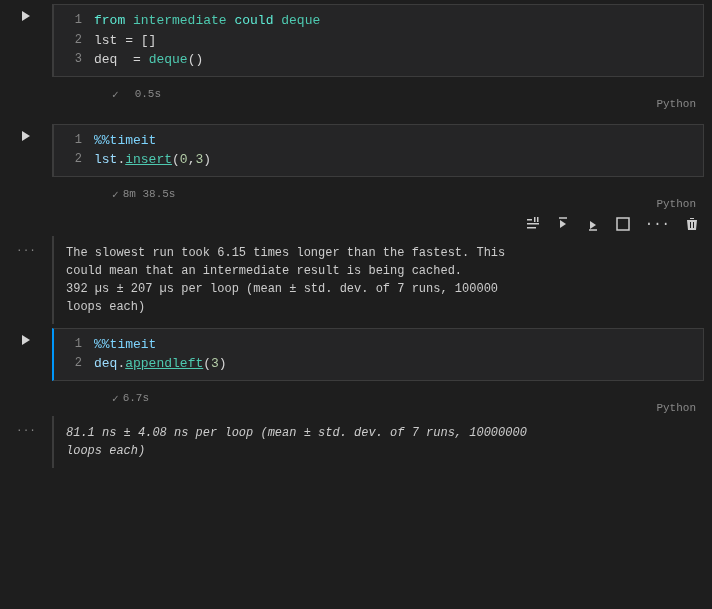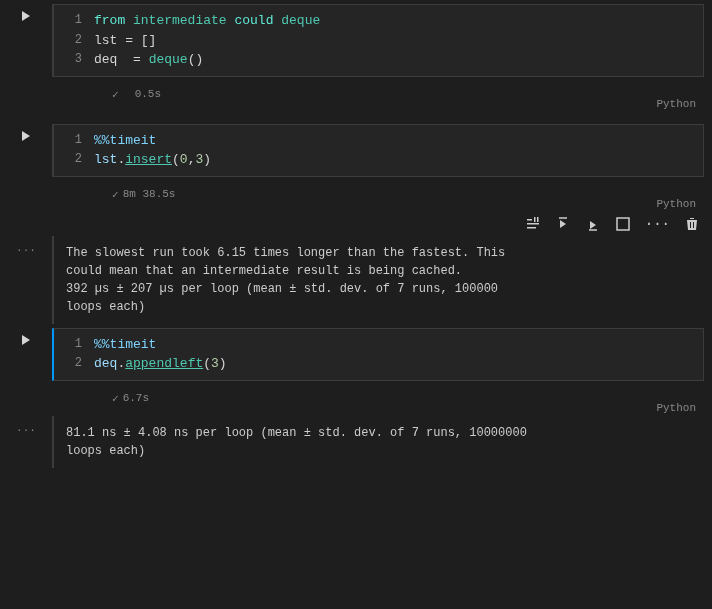--- a/index.html
+++ b/index.html
@@ -305,16 +305,16 @@
         </div>
         <div class="full-status-row">
           <span class="check-icon">✓</span>
           <span style="margin-left: 4px;">6.7s</span>
           <span class="lang">Python</span>
         </div>
       </div>
     </div>
     <div class="output-wrapper">
       <div class="output-gutter">···</div>
-      <div class="output-body" style="white-space: pre-wrap;">81.1 ns ± 4.08 ns per loop (mean ± std. dev. of 7 runs, 10000000
+      <div class="output-body" style="white-space: pre-wrap; font-style: italic;">81.1 ns ± 4.08 ns per loop (mean ± std. dev. of 7 runs, 10000000
 loops each)</div>
     </div>
   </div>
 
 </body></html>

